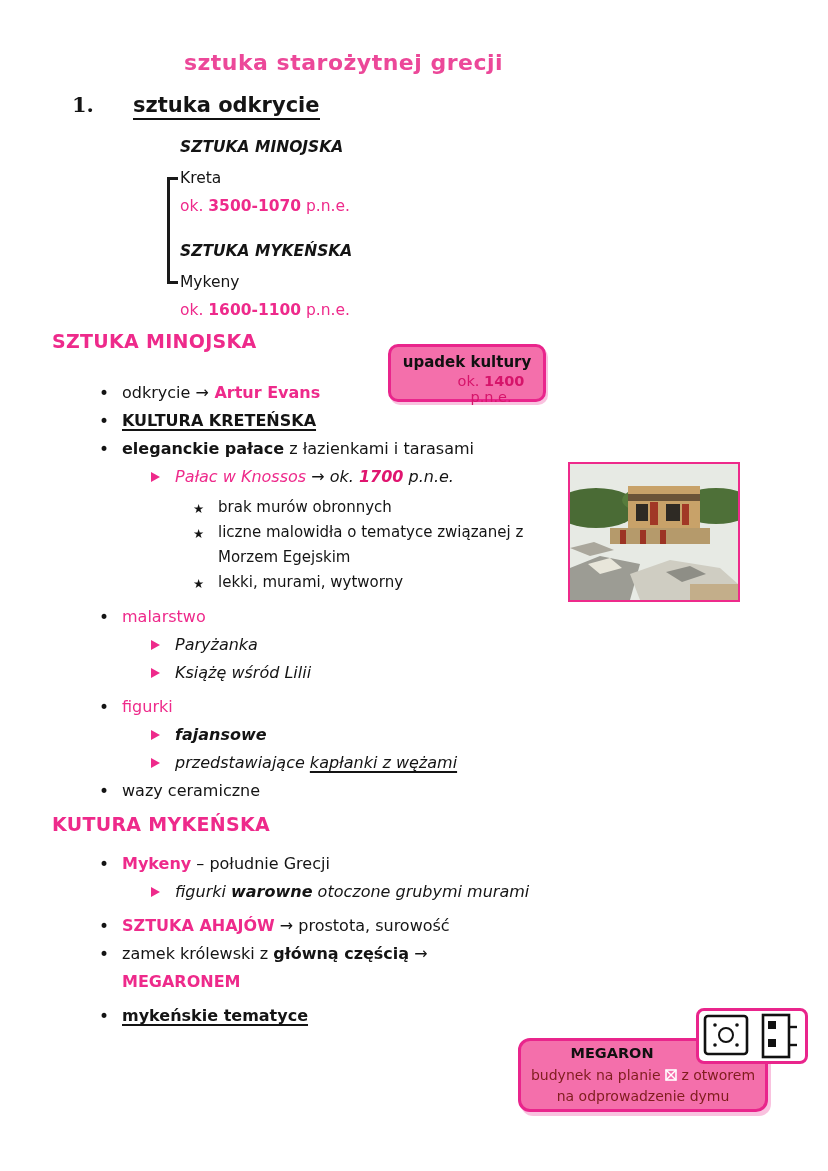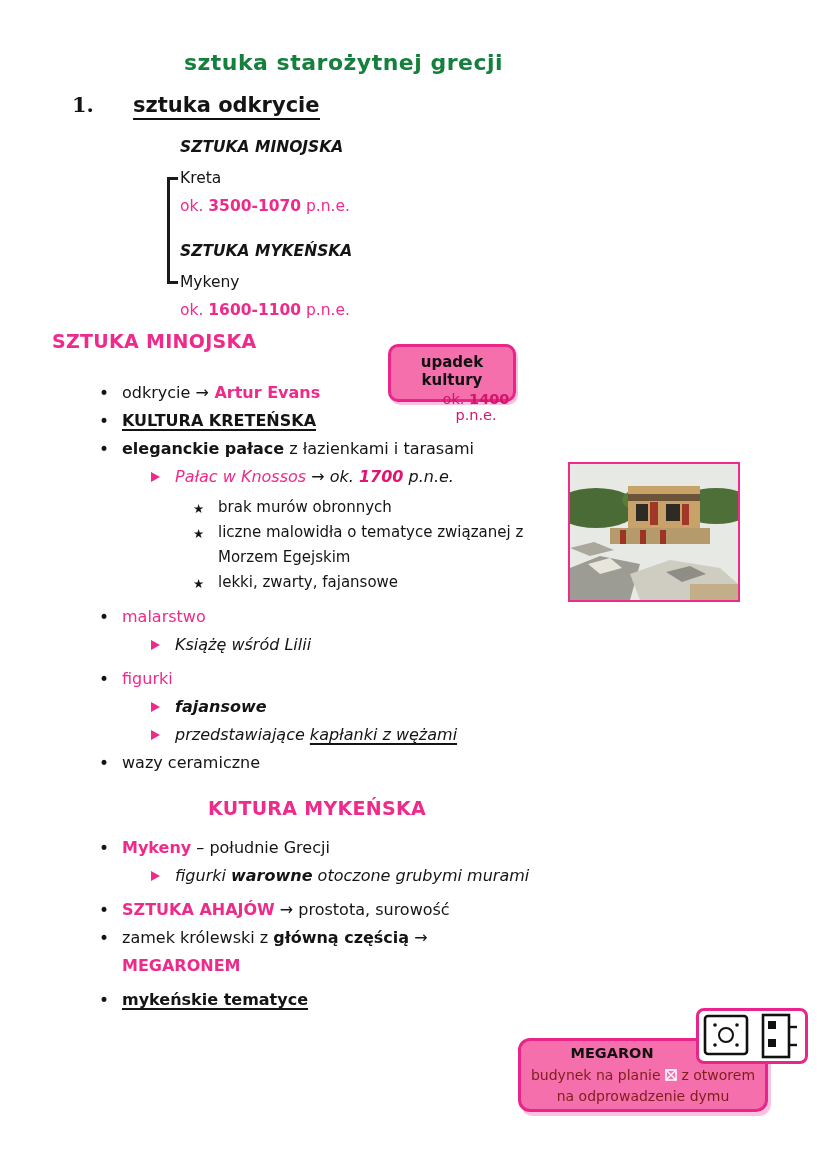--- a/index.html
+++ b/index.html
@@ -5,41 +5,41 @@
   * { margin:0; padding:0; box-sizing:border-box; }
   html,body { background:#ffffff; }
   body {
     width:828px; height:1171px; position:relative; overflow:hidden;
     font-family:"DejaVu Sans","Liberation Sans",sans-serif; color:#141414;
   }
   .page { position:absolute; inset:0; }
 
   .title {
     position:absolute; top:50px; left:0; width:687px; text-align:center;
-    font-size:22px; font-weight:bold; color:#15803d; letter-spacing:.5px;
+    font-size:22px; font-weight:bold; color:#ec4899; letter-spacing:.5px;
   }
 
   .sec1 { position:absolute; top:92px; left:72px; font-size:21px; font-weight:bold; }
   .sec1 .num { display:inline-block; width:61px; font-family:"DejaVu Serif","Liberation Serif",serif; }
   .sec1 .sec1-h { border-bottom:2.5px solid #111; padding-bottom:1px; }
 
   
   .tree { position:absolute; left:180px; top:138px; font-size:15.5px; }
   .tree .b-title { font-weight:bold; font-style:italic; line-height:19px; margin-bottom:12px; }
   .tree .b-place { line-height:19px; margin-bottom:9px; }
   .tree .b-date  { line-height:19px; color:#ee2a8b; margin-bottom:26px; }
   .tree .b-date b { font-weight:bold; }
   .t-vline { position:absolute; left:167px; top:177px; width:2.5px; height:106px; background:#1a1a1a; }
   .t-tick  { position:absolute; left:167px; width:11px; height:2.5px; background:#1a1a1a; }
   .t-tick.t1 { top:177px; } .t-tick.t2 { top:281px; }
 
   
   .content { position:absolute; left:52px; top:330px; width:530px; }
   h2.sect { font-size:19px; font-weight:bold; color:#ee2a8b; letter-spacing:.3px; line-height:23px; }
-  h2.sect.second { margin-top:20px;text-align:center; }
+  h2.sect.second { margin-top:8px; }
   .list { margin-top:26px; font-size:16px; }
   .list.second { margin-top:14px; }
 
   .line { position:relative; line-height:28px; }
   .li1 { padding-left:70px; }
   .li2 { padding-left:123px; font-style:italic; }
   .li3 { padding-left:166px; line-height:25px; width:486px; font-size:15px; }
   .mark { position:absolute; top:0; font-style:normal; }
   .li1>.mark { left:47px; font-size:17px; }
   .li3>.mark { left:141px; font-size:12.5px; top:1px; }
@@ -49,21 +49,21 @@
   .li2>.tri { left:99px; }
   .mt4 { margin-top:4px; } .mt6 { margin-top:6px; } .mt8 { margin-top:8px; }
 
   .bd { font-weight:bold; }
   .pk { color:#ee2a8b; }
   .un { text-decoration:underline; text-decoration-thickness:2px; text-underline-offset:3px; }
   .num-pk { color:#e0156f; font-weight:bold; }
 
   
   .upadek {
-    position:absolute; left:388px; top:344px; width:128px; height:58px;
+    position:absolute; left:388px; top:344px; width:158px; height:58px;
     background:#f46fab; border:3px solid #e9258c; border-radius:10px;
     box-shadow:2px 3px 0 rgba(233,37,140,.28); text-align:center;
   }
   .upadek .u1 { margin-top:6px; font-size:15px; font-weight:bold; color:#111; }
   .upadek .u2 { margin-top:2px; font-size:14.5px; color:#d6146a;padding-left:48px; }
   .upadek .u2 b { font-weight:bold; }
 
   
   .photo {
     position:absolute; left:568px; top:462px; width:172px; height:140px;
@@ -168,25 +168,28 @@
         <span class="tri"></span><span class="pk">Pałac w Knossos</span><span> → </span><span>ok. </span><span class="num-pk">1700</span><span> p.n.e.</span>
       </div>
 
       <div class="line li3 mt4">
         <span class="mark">★</span><span>brak murów obronnych</span>
       </div>
       <div class="line li3">
         <span class="mark">★</span><span>liczne malowidła o tematyce związanej z Morzem Egejskim</span>
       </div>
       <div class="line li3">
-        <span class="mark">★</span><span>lekki, zwarty, fajansowe</span>
+        <span class="mark">★</span><span>lekki, murami, wytworny</span>
       </div>
 
       <div class="line li1 mt8">
         <span class="mark">•</span><span class="pk">malarstwo</span>
+      </div>
+      <div class="line li2">
+        <span class="tri"></span><span>Paryżanka</span>
       </div>
       <div class="line li2">
         <span class="tri"></span><span>Książę wśród Lilii</span>
       </div>
 
       <div class="line li1 mt6">
         <span class="mark">•</span><span class="pk">figurki</span>
       </div>
       <div class="line li2">
         <span class="tri"></span><span class="bd">fajansowe</span>

